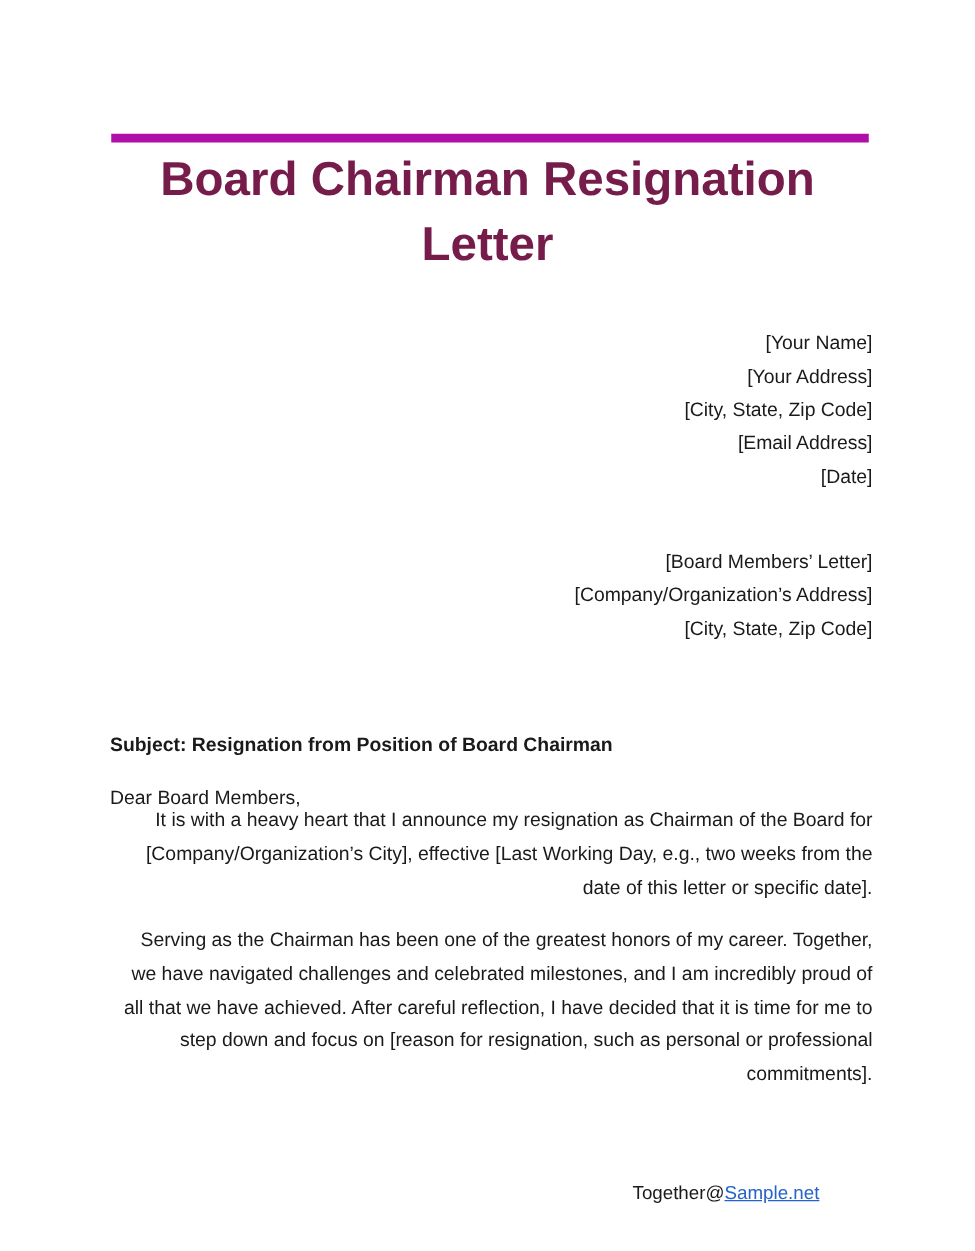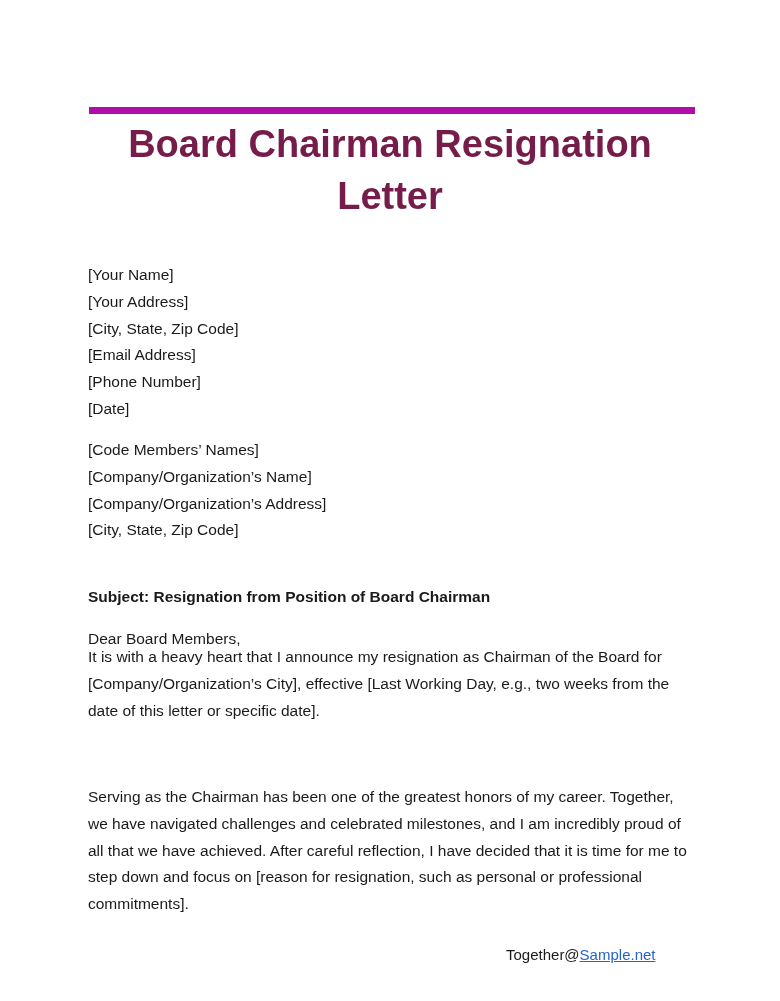--- a/index.html
+++ b/index.html
@@ -44,30 +44,31 @@
     .block {
       position: absolute;
       left: 88px;
       width: 610px;
       font-size: 15.5px;
       line-height: 26.8px;
     }
     .block .line {
       display: block;
       white-space: nowrap;
+      text-align: right;
     }
     .sender { top: 262px; }
     .recipient { top: 437px; }
     .subject {
       top: 584px;
       font-weight: bold;
     }
     .greeting { top: 626px; }
     .para1 { top: 644px; }
-    .para2 { top: 740px; margin-top: 44px; }
+    .para2 { top: 740px; }
     .footer {
       position: absolute;
       left: 506px;
       top: 945px;
       font-size: 15px;
       line-height: 20px;
       color: #1a1a1a;
       white-space: nowrap;
     }
     .footer a {
@@ -86,27 +87,25 @@
   <h1 class="title">
     <span class="line" style="display:block">Board Chairman Resignation</span>
     <span class="line" style="display:block">Letter</span>
   </h1>
 
   <div class="block sender">
     <span class="line">[Your Name]</span>
     <span class="line">[Your Address]</span>
     <span class="line">[City, State, Zip Code]</span>
     <span class="line">[Email Address]</span>
-    <span class="line">[Phone Number]</span>
     <span class="line">[Date]</span>
   </div>
 
   <div class="block recipient">
-    <span class="line">[Code Members’ Names]</span>
-    <span class="line">[Company/Organization’s Name]</span>
+    <span class="line">[Board Members’ Letter]</span>
     <span class="line">[Company/Organization’s Address]</span>
     <span class="line">[City, State, Zip Code]</span>
   </div>
 
   <div class="block subject">Subject: Resignation from Position of Board Chairman</div>
 
   <div class="block greeting">Dear Board Members,</div>
 
   <div class="block para1">
     <span class="line">It is with a heavy heart that I announce my resignation as Chairman of the Board for</span>

